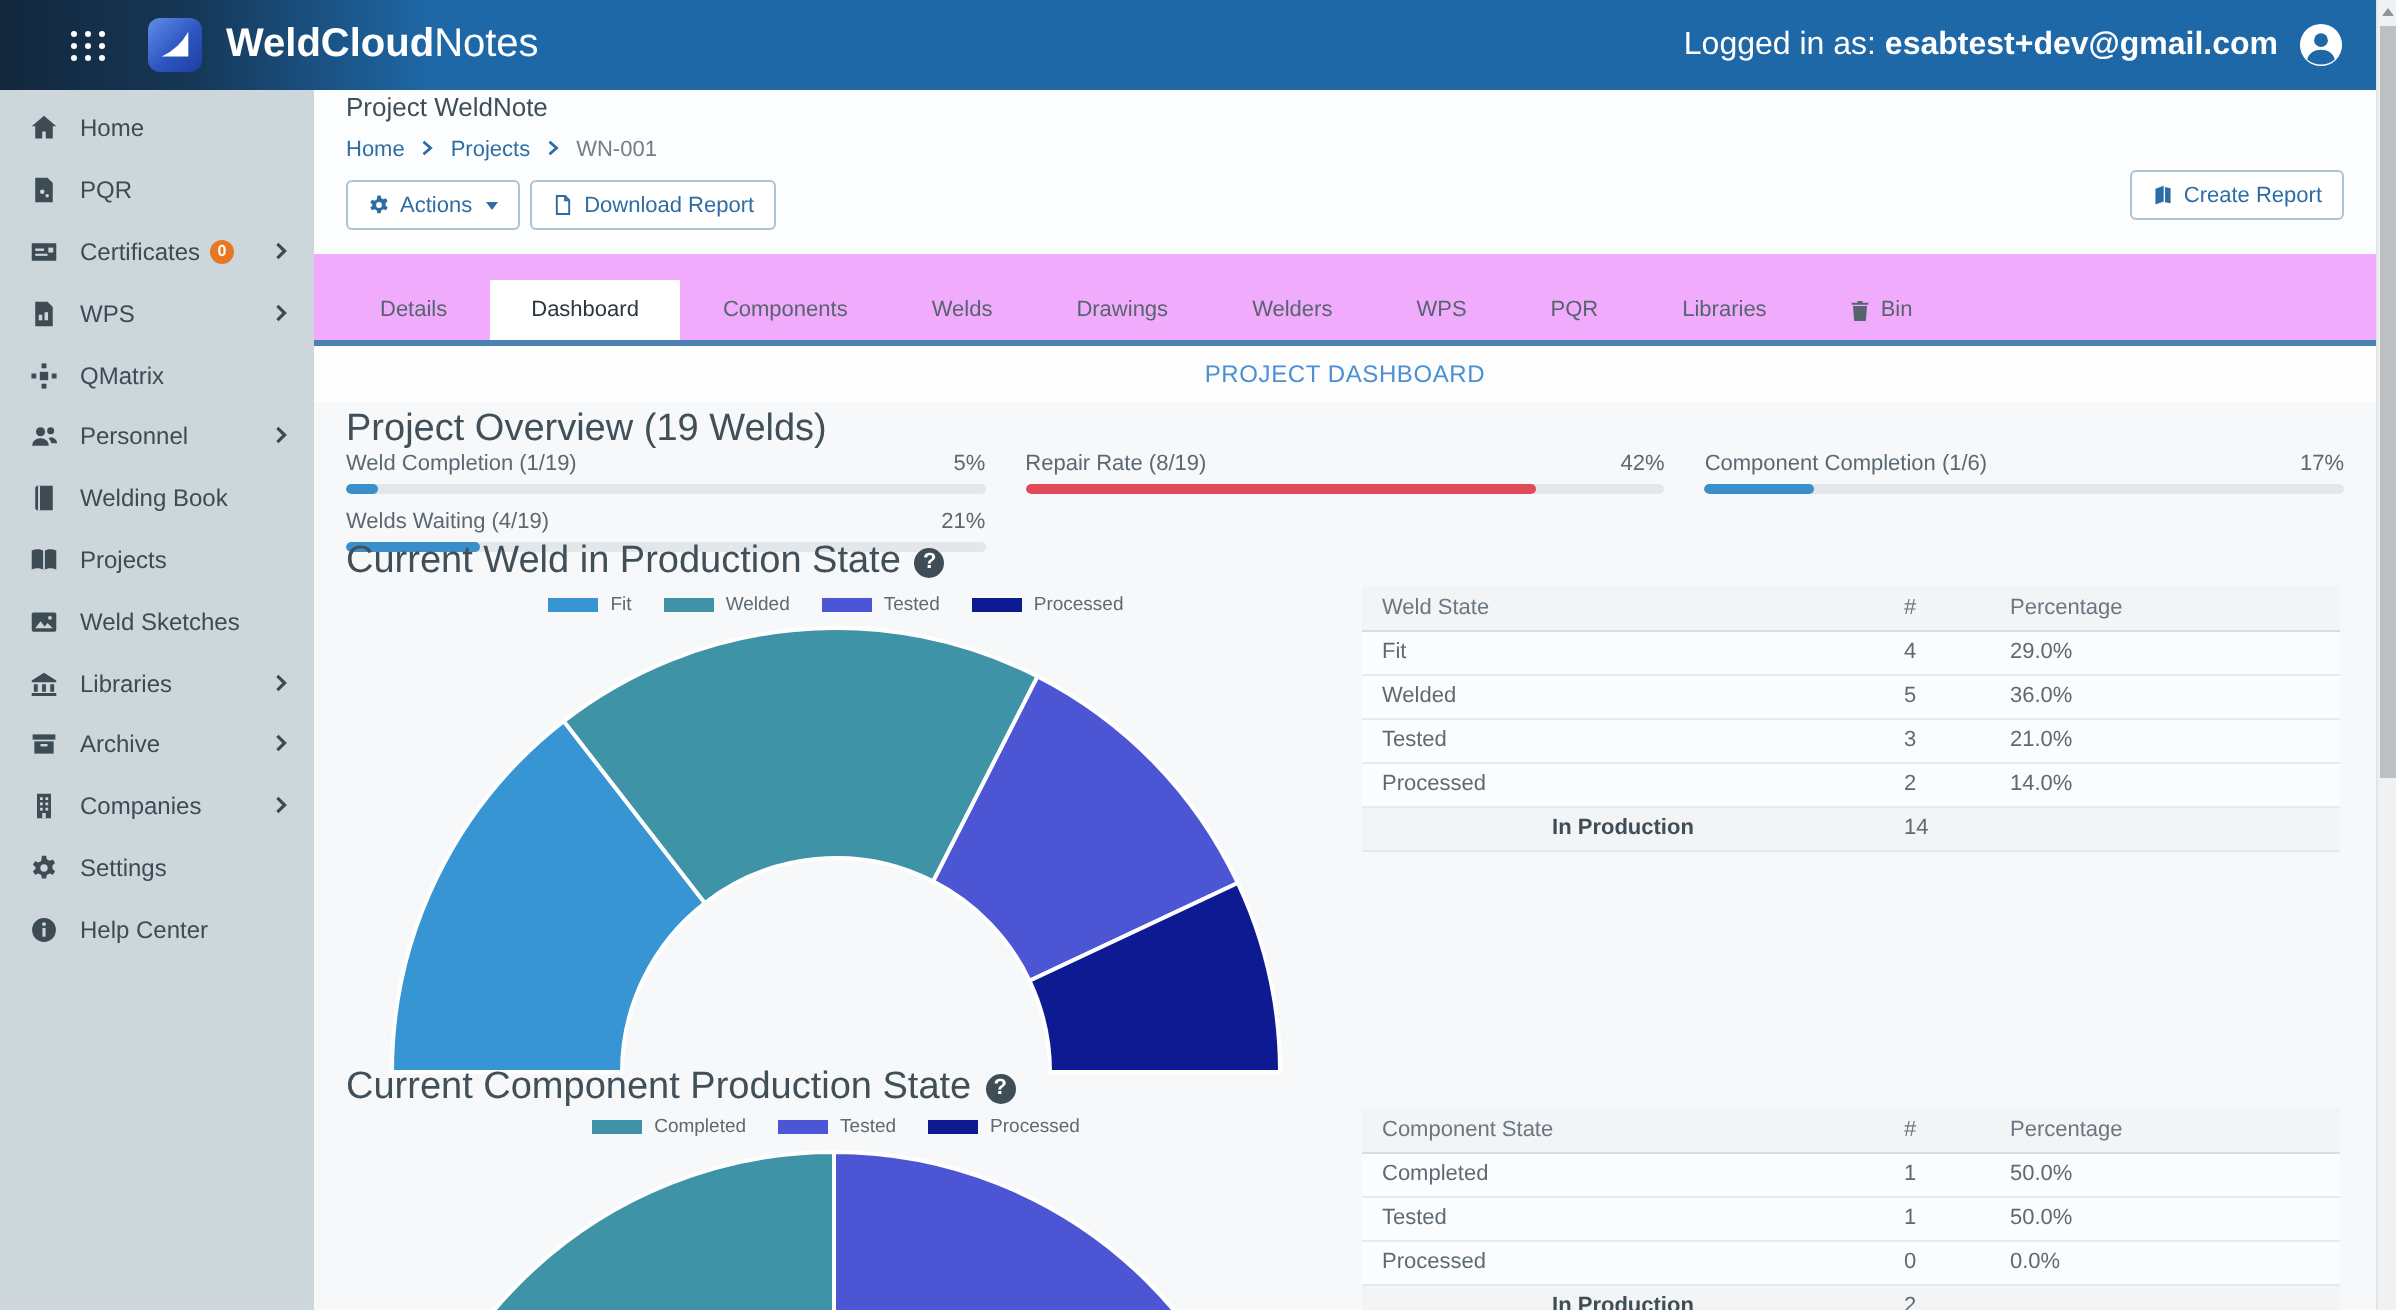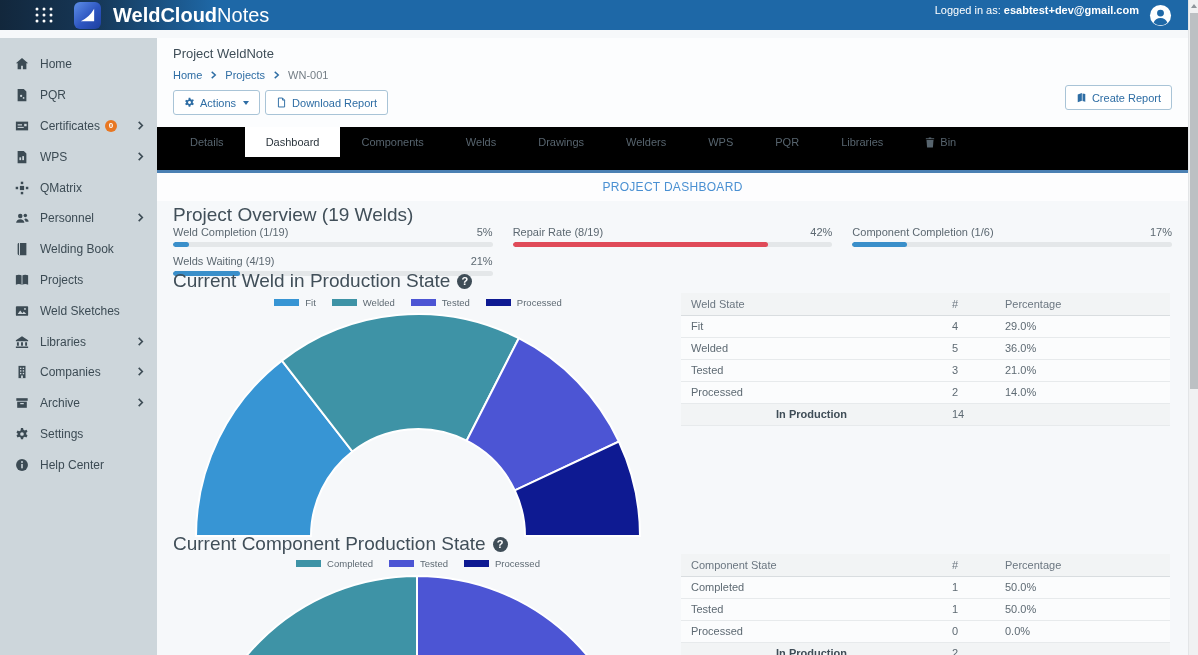--- a/index.html
+++ b/index.html
@@ -1,31 +1,31 @@
 <!DOCTYPE html>
 <html><head>
 <meta charset="utf-8">
 <style>
   * { margin:0; padding:0; box-sizing:border-box; }
   html,body { width:1198px; height:655px; }
   body { font-family:"Liberation Sans", sans-serif; overflow:hidden; background:#f6f8fa; }
   #app { position:relative; width:1198px; height:655px; overflow:hidden; background:#f6f8fa; }
 
   
-  #topbar { position:absolute; left:0; top:0; width:1198px; height:30px; z-index:5;
+  #topbar { position:absolute; left:0; top:0; width:1198px; height:45px; z-index:5;
     background:linear-gradient(90deg,#12273c 0%,#163757 8%,#1e68a7 18%,#1e68a7 100%);
     display:flex; align-items:center; }
   .grid-icon { margin-left:33px; width:22px; height:22px; flex:none; cursor:pointer; }
   .logo-sq { margin-left:19px; width:27px; height:27px; flex:none; border-radius:6px;
     background:linear-gradient(135deg,#5e8fe8 0%,#2d55c0 55%,#1d3f9f 100%);
     display:flex; align-items:center; justify-content:center; }
   .brand { margin-left:12px; color:#fff; font-size:20px; white-space:nowrap; }
   .brand .bd { font-weight:700; } .brand .lt { font-weight:400; }
-  .topbar-right { margin-left:auto; margin-right:26px; display:flex; gap:10px;
-    color:#fff; font-size:11px; white-space:nowrap; }
+  .topbar-right { margin-left:auto; margin-right:26px; display:flex; align-items:center; gap:10px;
+    color:#fff; font-size:16px; white-space:nowrap; }
   .topbar-right .em { font-weight:700; }
 
   
   #scrollbar { position:absolute; right:0; top:0; width:10px; height:655px; background:#f0f1f2;
     border-left:1px solid #e3e5e7; z-index:9; }
   #scroll-up { position:absolute; top:4px; left:2px; width:0; height:0;
     border-left:3px solid transparent; border-right:3px solid transparent; border-bottom:4px solid #8d949a; }
   #scroll-thumb { position:absolute; left:1px; top:13px; width:8px; height:376px; background:#bcc0c3; cursor:pointer; }
 
   
@@ -49,21 +49,21 @@
   .crumb-sep svg { width:7px; height:8px; }
   .btn-row { margin-top:9px; display:flex; gap:5px; }
   .btn { height:25px; display:inline-flex; align-items:center; gap:5px; padding:0 10px;
     background:#fff; border:1px solid #a9c4d7; border-radius:3px; color:#2e6da4; font-size:11px;
     cursor:pointer; white-space:nowrap; }
   .btn svg { width:11px; height:11px; }
   .caret { width:0; height:0; border-left:3.5px solid transparent; border-right:3.5px solid transparent;
     border-top:4px solid #2e6da4; margin-left:2px; }
   .btn-create { position:absolute; right:16px; top:47px; }
 
-  .tabstrip { height:43px; background:#000000; display:flex; padding-left:12px; }
+  .tabstrip { height:43px; background:#f0abfc; display:flex; align-items:flex-end; padding-left:12px; }
   .tab { height:30px; padding:0 21px; display:flex; align-items:center; gap:5px; font-size:11px;
     color:#57646e; cursor:pointer; white-space:nowrap; }
   .tab.active { background:#fff; color:#2b353d; }
   .tab svg { width:10px; height:11px; }
   .underline { height:3px; background:#4b80b3; }
   .dash-band { height:28px; background:#fdfdfe; display:flex; align-items:center; justify-content:center; }
   .dash-link { font-size:12px; color:#4a90d2; letter-spacing:.3px; cursor:pointer; }
 
   .content { position:relative; height:454px; background:#f6f8fa; overflow:hidden; }
   h2.section { font-size:19px; font-weight:400; color:#414f59; display:flex; align-items:center; gap:7px; }
@@ -238,43 +238,43 @@
         </svg>
       <span class="lbl">Libraries</span>
       <span class="sp"></span>
       <span class="chev"><svg viewBox="0 0 10 10" fill="none" stroke="#3c4b54" stroke-width="1.8">
             <path d="M3 1l4 4-4 4"></path>
           </svg></span>
     </div>
 
     <div class="side-item">
       <svg class="ic" viewBox="0 0 16 16" fill="#3c4b54">
+          <path d="M1.5 2.5h13v3h-13z"></path>
+          <path d="M2.5 6.5h11v7h-11z"></path>
+          <rect x="6" y="8" width="4" height="1.4" fill="#cdd6db"></rect>
+        </svg>
+      <span class="lbl">Archive</span>
+      <span class="sp"></span>
+      <span class="chev"><svg viewBox="0 0 10 10" fill="none" stroke="#3c4b54" stroke-width="1.8">
+            <path d="M3 1l4 4-4 4"></path>
+          </svg></span>
+    </div>
+
+    <div class="side-item">
+      <svg class="ic" viewBox="0 0 16 16" fill="#3c4b54">
           <rect x="4" y="1" width="8" height="14"></rect>
           <rect x="5.7" y="3" width="1.6" height="1.6" fill="#cdd6db"></rect>
           <rect x="8.8" y="3" width="1.6" height="1.6" fill="#cdd6db"></rect>
           <rect x="5.7" y="6" width="1.6" height="1.6" fill="#cdd6db"></rect>
           <rect x="8.8" y="6" width="1.6" height="1.6" fill="#cdd6db"></rect>
           <rect x="5.7" y="9" width="1.6" height="1.6" fill="#cdd6db"></rect>
           <rect x="8.8" y="9" width="1.6" height="1.6" fill="#cdd6db"></rect>
           <rect x="7" y="12" width="2" height="3" fill="#cdd6db"></rect>
         </svg>
       <span class="lbl">Companies</span>
-      <span class="sp"></span>
-      <span class="chev"><svg viewBox="0 0 10 10" fill="none" stroke="#3c4b54" stroke-width="1.8">
-            <path d="M3 1l4 4-4 4"></path>
-          </svg></span>
-    </div>
-
-    <div class="side-item">
-      <svg class="ic" viewBox="0 0 16 16" fill="#3c4b54">
-          <path d="M1.5 2.5h13v3h-13z"></path>
-          <path d="M2.5 6.5h11v7h-11z"></path>
-          <rect x="6" y="8" width="4" height="1.4" fill="#cdd6db"></rect>
-        </svg>
-      <span class="lbl">Archive</span>
       <span class="sp"></span>
       <span class="chev"><svg viewBox="0 0 10 10" fill="none" stroke="#3c4b54" stroke-width="1.8">
             <path d="M3 1l4 4-4 4"></path>
           </svg></span>
     </div>
 
     <div class="side-item">
       <svg class="ic" viewBox="0 0 16 16" fill="#3c4b54">
           <path d="M6.8 1h2.4l.4 2 1.6.9 1.9-.8 1.2 2.1-1.5 1.4v1.8l1.5 1.4-1.2 2.1-1.9-.8-1.6.9-.4 2H6.8l-.4-2-1.6-.9-1.9.8-1.2-2.1 1.5-1.4V7.6L1.7 6.2l1.2-2.1 1.9.8 1.6-.9z"></path>
           <circle cx="8" cy="8" r="2.1" fill="#cdd6db"></circle>

